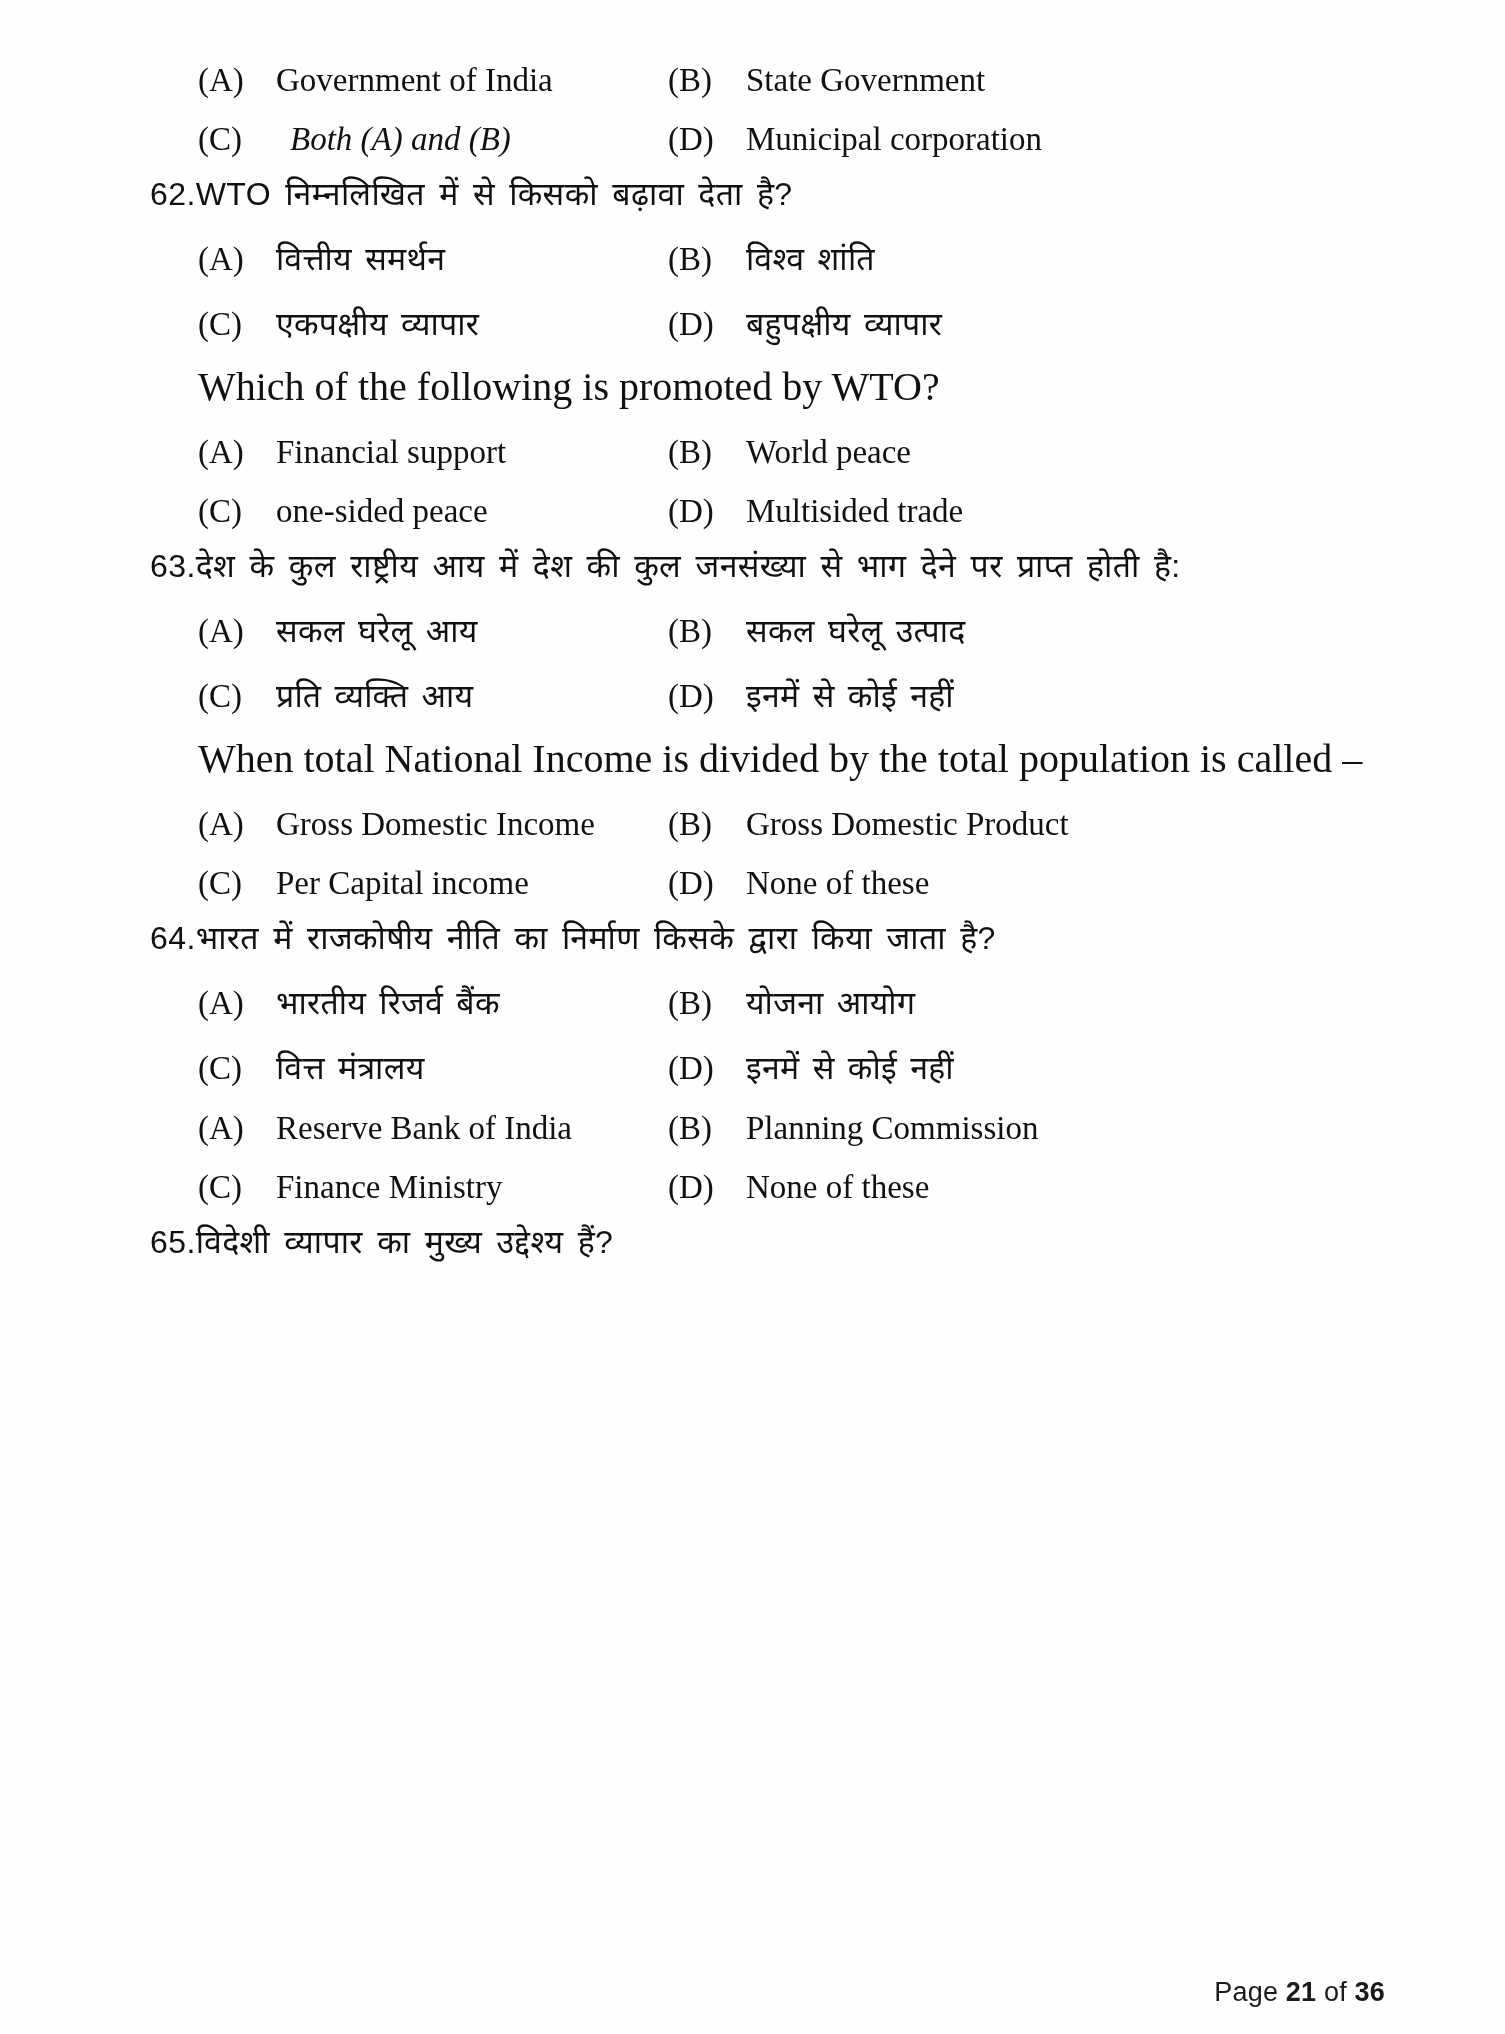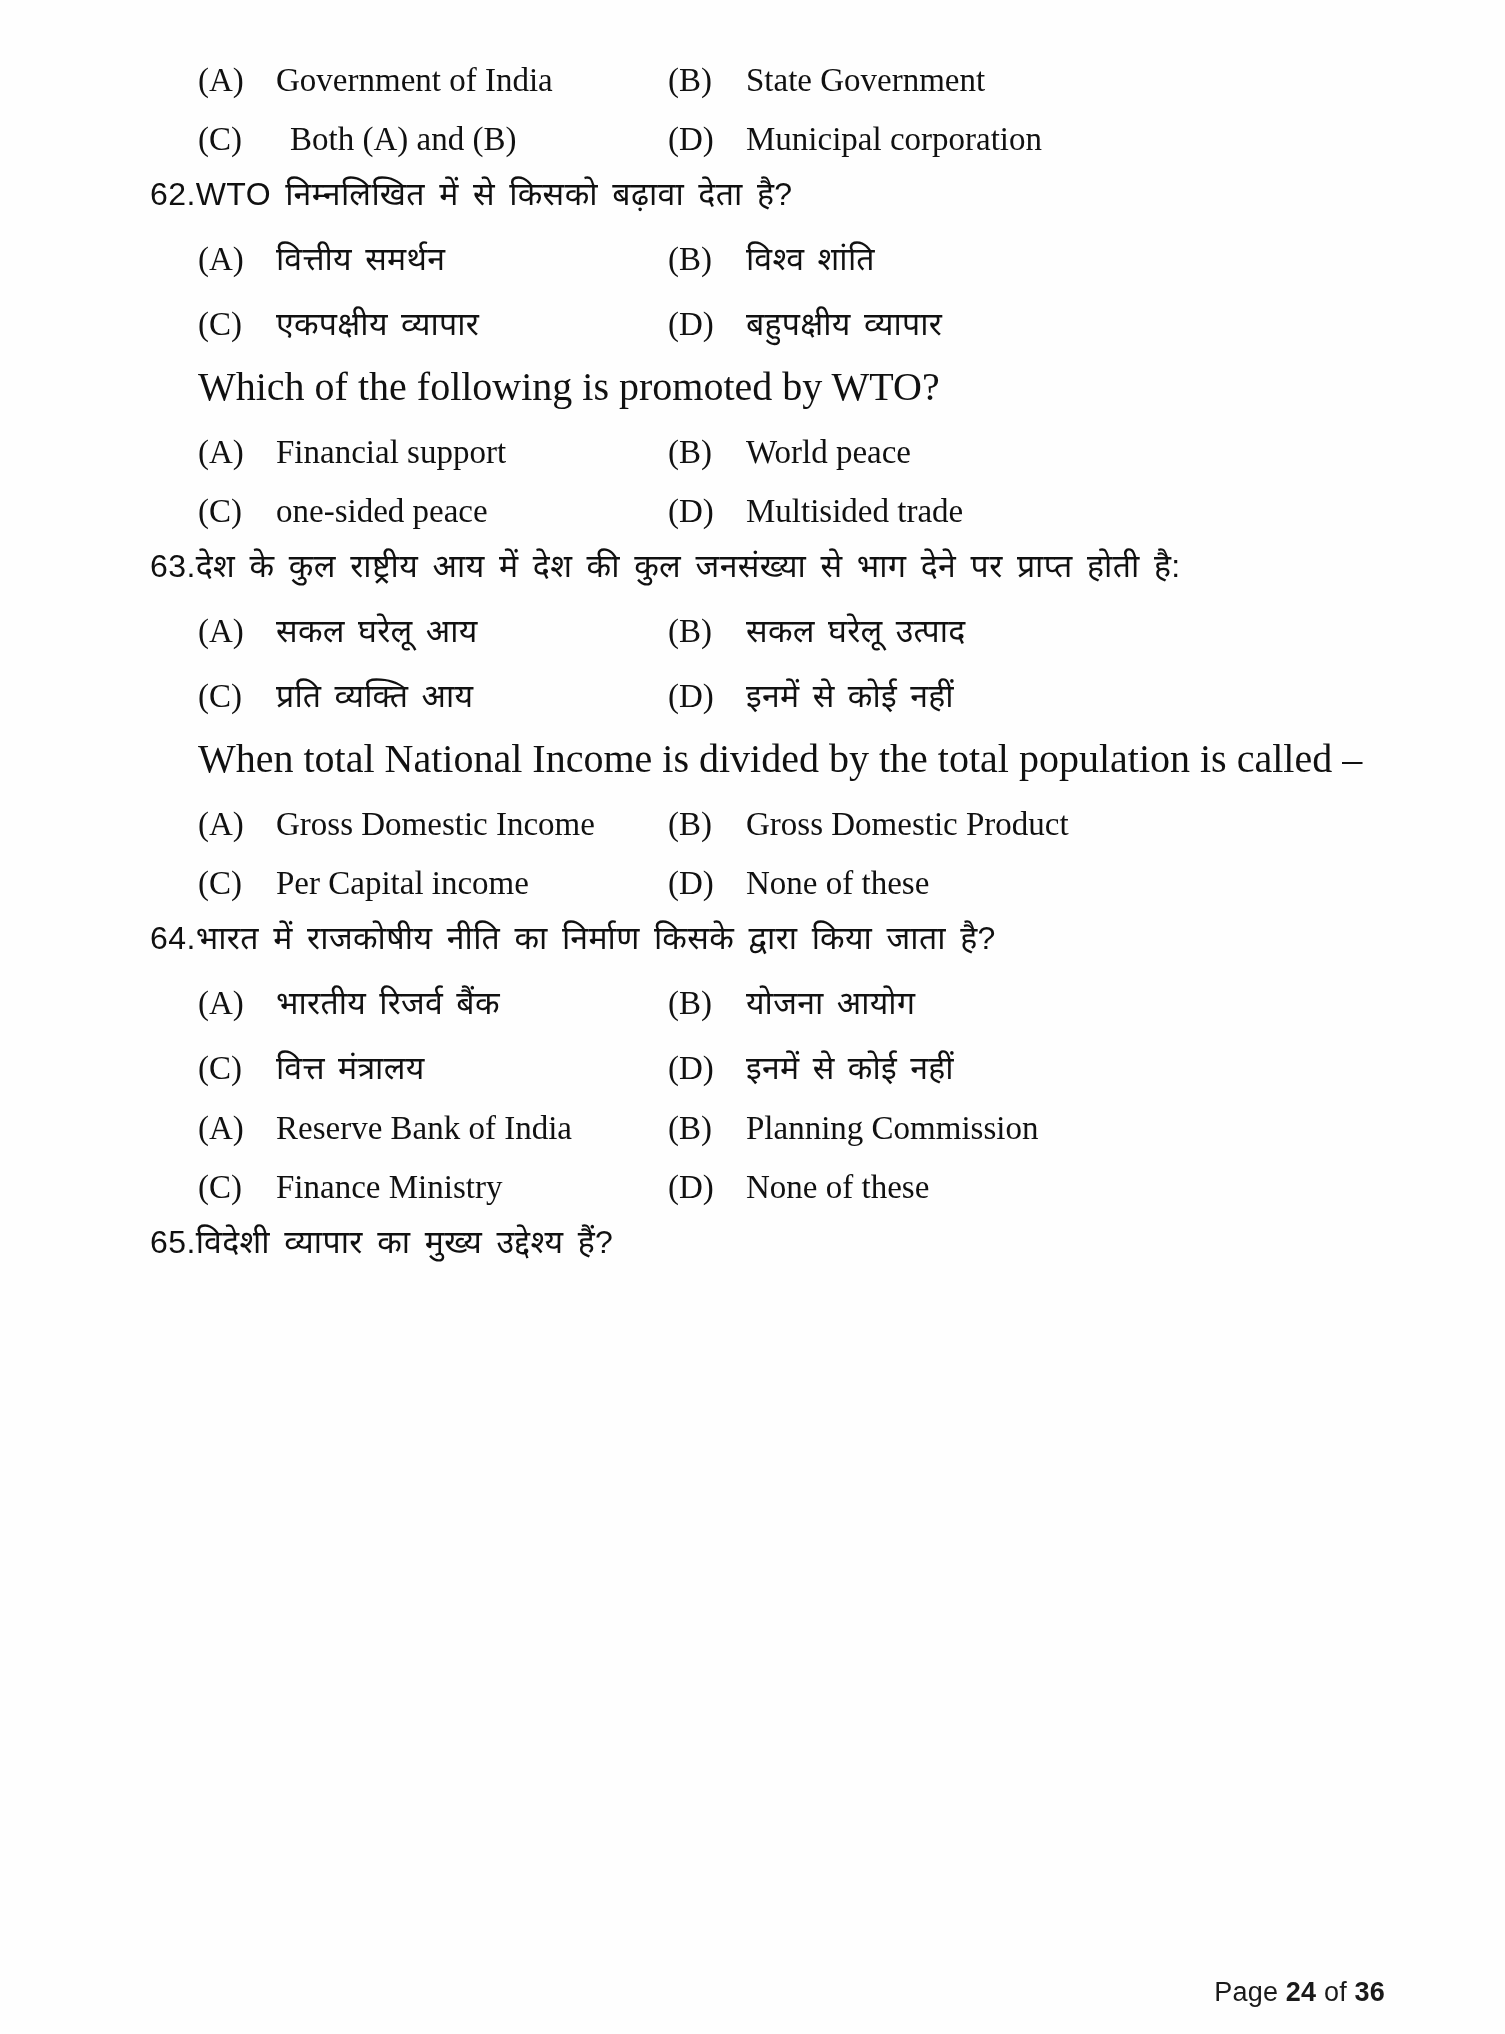--- a/index.html
+++ b/index.html
@@ -85,20 +85,21 @@
   .opt-text {
     font-size: 33px;
     font-family: "Liberation Serif", "DejaVu Serif", serif;
   }
   .opt-text.hindi {
     font-size: 32px;
     word-spacing: 4px;
   }
   .opt-text.indent {
     padding-left: 14px;
+    font-style: italic;
   }
 
   
   .footer {
     position: absolute;
     right: 120px;
     bottom: 26px;
     font-family: "Liberation Sans", "DejaVu Sans", sans-serif;
     font-size: 27px;
     color: #1a1a1a;
@@ -281,15 +282,15 @@
     <div class="qblock">
       <div class="qline hindi">
         <span class="qnum">65.</span>
         <span class="qtext">विदेशी व्यापार का मुख्य उद्देश्य हैं?</span>
       </div>
     </div>
 
   </div>
 
   <div class="footer">
-    <span>Page </span><b>24</b><span> of </span><b>36</b>
+    <span>Page </span><b>21</b><span> of </span><b>36</b>
   </div>
 </div>
 
 </body></html>

